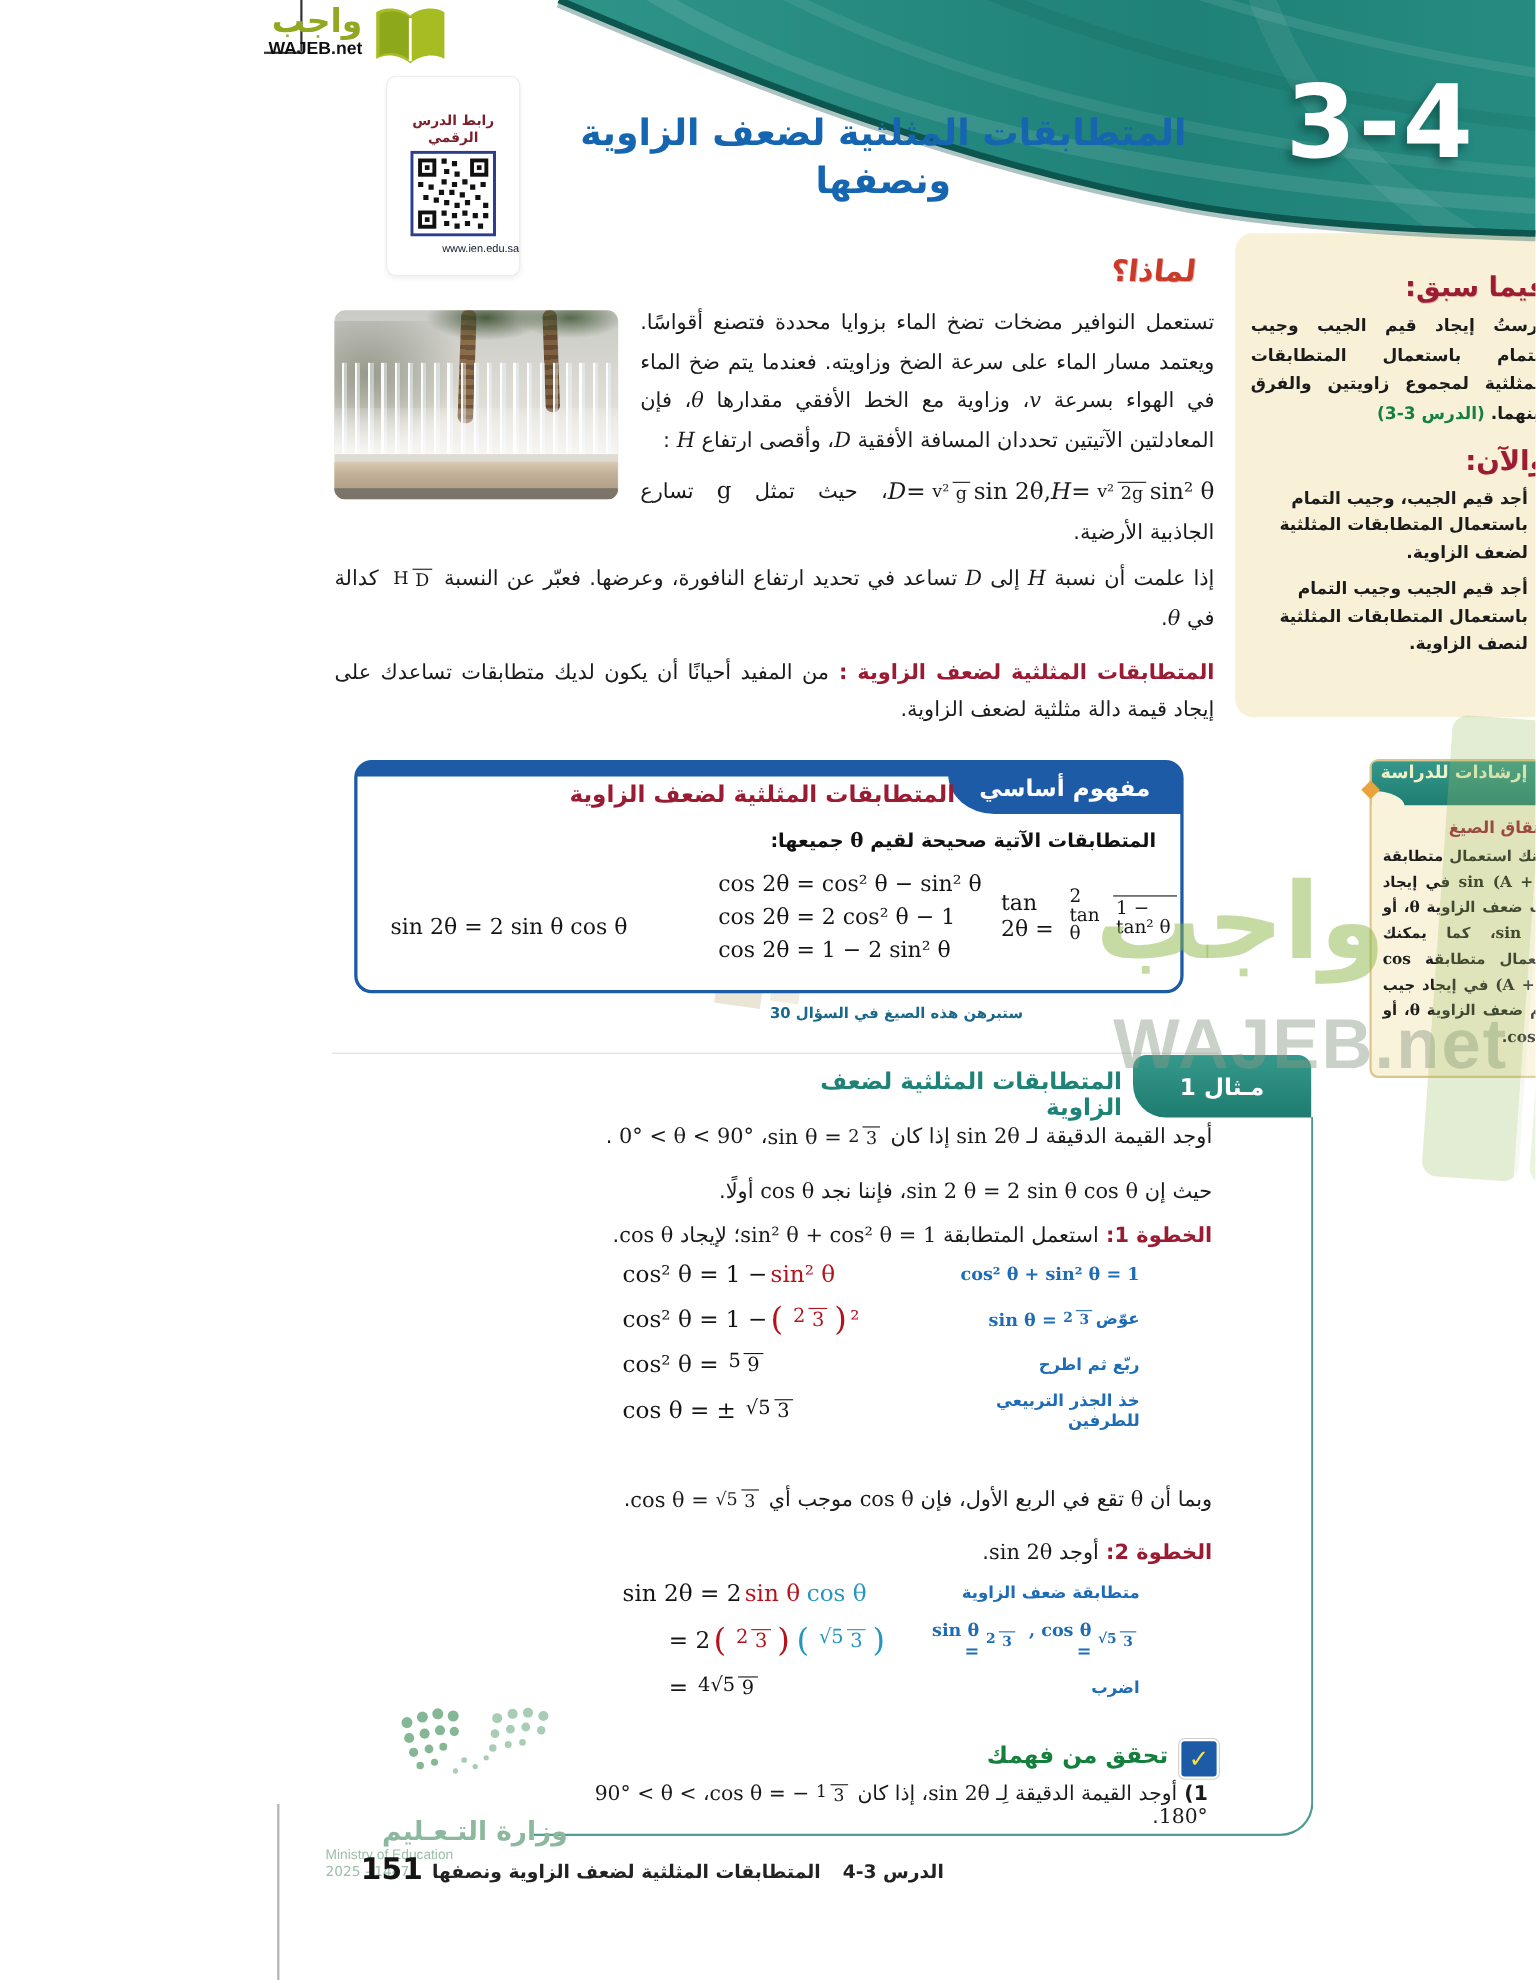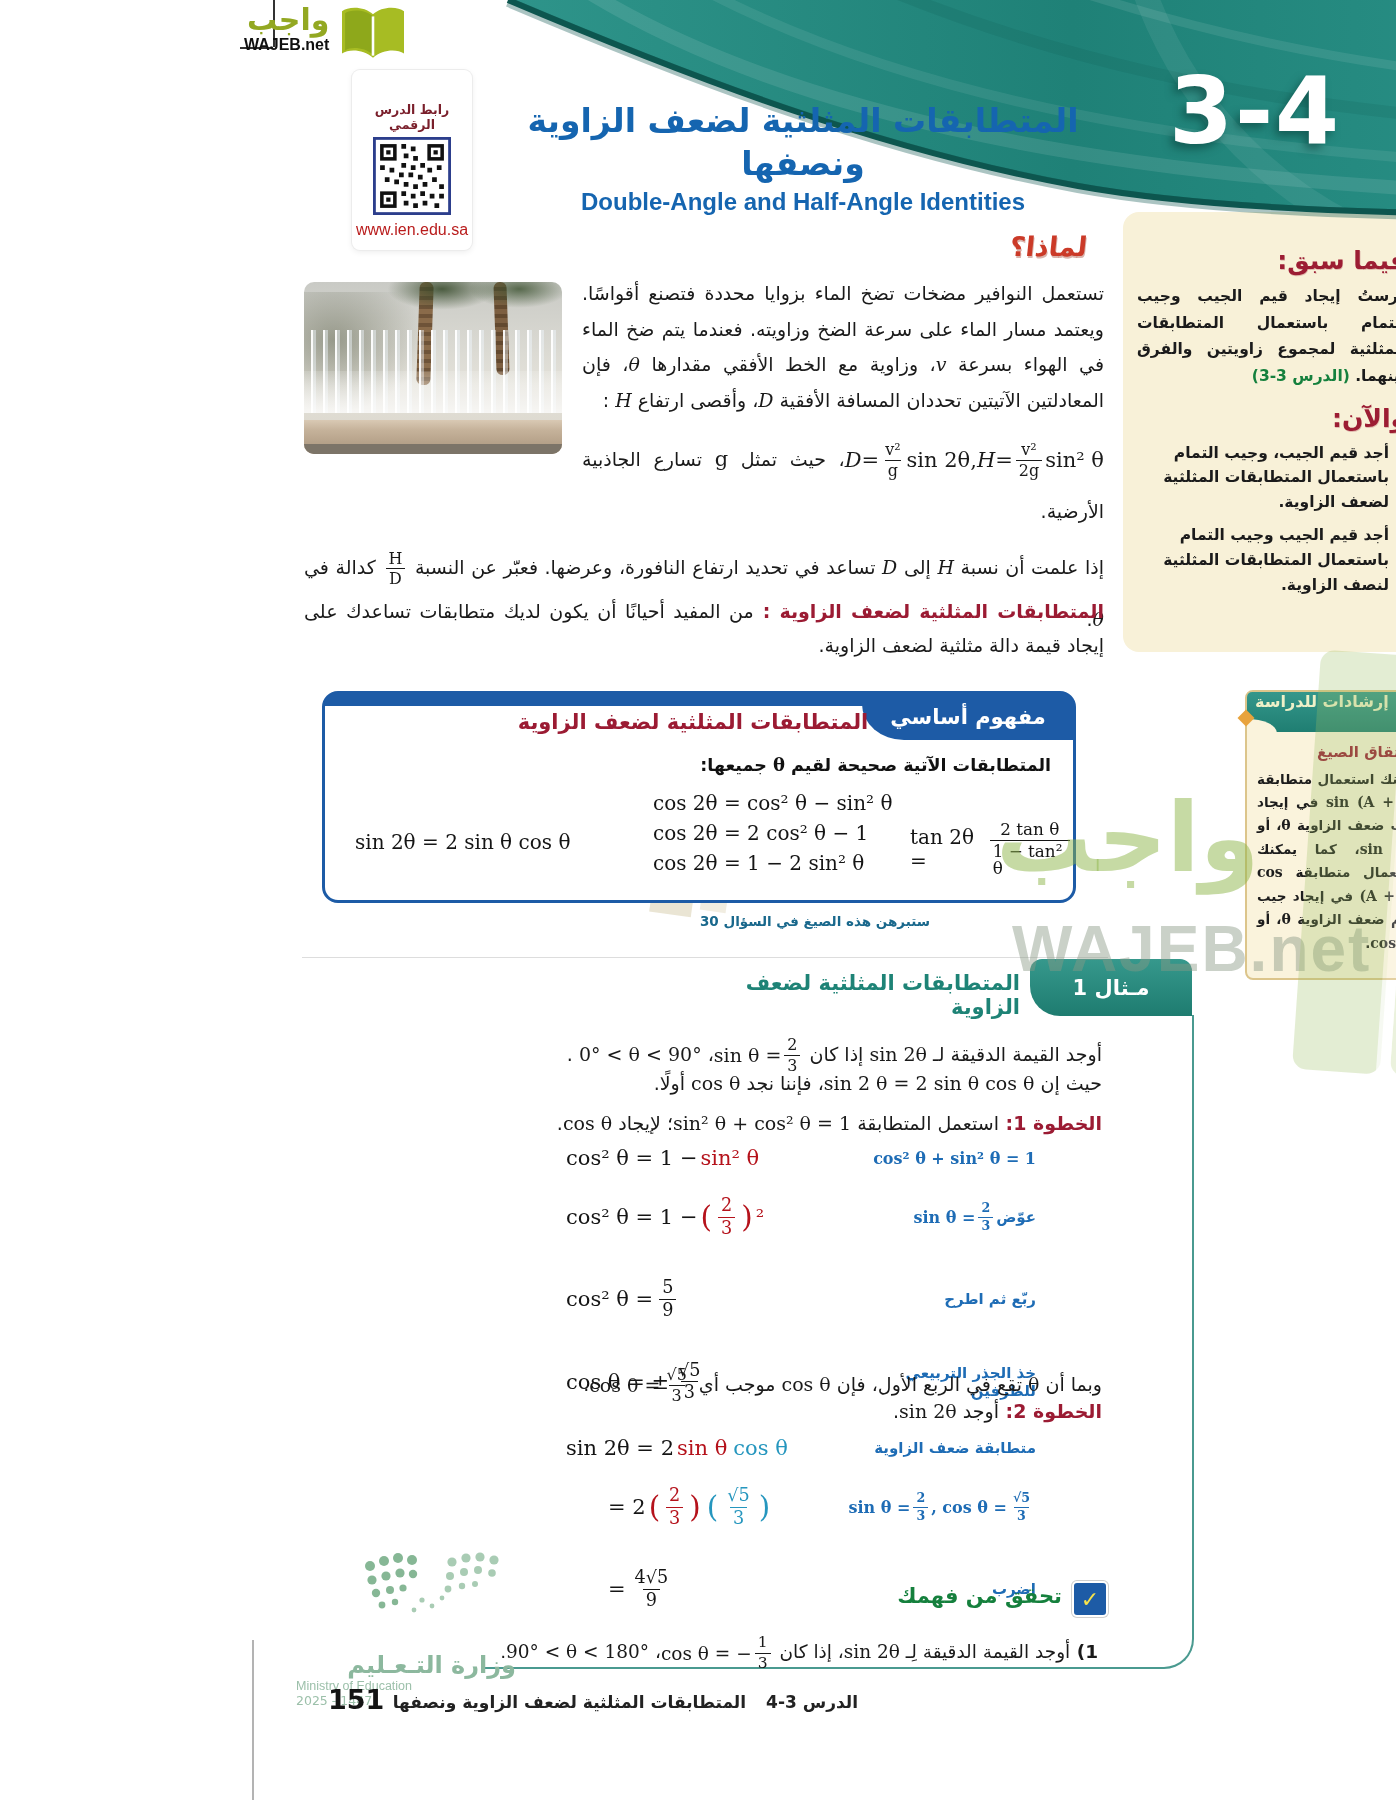--- a/index.html
+++ b/index.html
@@ -4,22 +4,22 @@
 <style>
   html,body{margin:0;padding:0;background:#ffffff;}
   .page{position:relative;width:1156px;height:1800px;background:#fff;overflow:hidden;
         font-family:"DejaVu Sans",sans-serif;color:#1a1a1a;direction:rtl;}
   
   .abs{position:absolute;}
   .m{direction:ltr;unicode-bidi:isolate;font-family:"DejaVu Serif",serif;}
   .mi{direction:ltr;unicode-bidi:isolate;font-family:"DejaVu Serif",serif;font-style:italic;}
   .mg{direction:ltr;unicode-bidi:isolate;display:inline-flex;align-items:center;
       font-family:"DejaVu Serif",serif;vertical-align:middle;}
-  .frac{display:inline-flex;flex-direction:column;align-items:center;line-height:1;
-        vertical-align:middle;margin:15px 3px;font-family:"DejaVu Serif",serif;font-size:.84em;}
+  .frac{display:inline-flex;flex-direction:row;align-items:center;line-height:1;
+        vertical-align:middle;margin:0 3px;font-family:"DejaVu Serif",serif;font-size:.84em;}
   .fn{padding:0 3px 2px;}
   .fd{border-top:1.4px solid currentColor;padding:2px 3px 0;}
   .red{color:#b5121b;}
   .cyan{color:#2596be;}
   .bigp{font-size:1.4em;font-weight:400;}
   .ref{color:#15803d;font-weight:700;}
   .term{color:#9b1b33;font-weight:700;}
   .steplbl{color:#9b1b33;font-weight:700;}
   .qnum{font-weight:700;}
   
@@ -29,21 +29,21 @@
   
   .wajeb{left:4px;top:4px;display:flex;align-items:flex-start;gap:6px;direction:ltr;}
   .wajeb-txt{text-align:right;direction:rtl;}
   .wajeb-ar{color:#93a822;font-weight:700;font-size:30px;line-height:1.05;}
   .wajeb-en{color:#101010;font-weight:700;font-size:16px;font-family:"Liberation Sans",sans-serif;}
   
   .qr-panel{left:112px;top:70px;width:120px;height:180px;background:#fff;border-radius:8px;
             box-shadow:0 0 0 1px #ececec,0 2px 6px rgba(0,0,0,.08);text-align:center;}
   .qr-label{margin-top:32px;font-size:12.5px;font-weight:700;color:#7a1f2b;}
   .qr-code{margin:5px auto 2px;}
-  .qr-url{font-size:16px;color:#b91c1c;direction:ltr;font-family:"Liberation Sans",sans-serif;}
+  .qr-url{font-size:10px;color:#0f172a;direction:ltr;font-family:"Liberation Sans",sans-serif;text-align:right;}
   
   .swoosh{left:0;top:0;z-index:4;pointer-events:none;}
   .lesson-num{left:905px;top:58px;width:220px;z-index:6;color:#fff;font-weight:700;
               font-size:92px;text-align:center;direction:ltr;letter-spacing:2px;
               text-shadow:-4px 5px 8px rgba(8,60,54,.55);}
   .title-block{left:258px;top:100px;width:610px;text-align:center;z-index:6;}
   .title-ar{color:#1565b0;font-weight:700;font-size:33px;line-height:1.3;}
   .title-en{color:#1565b0;font-weight:700;font-size:24px;margin-top:2px;
             font-family:"Liberation Sans",sans-serif;direction:ltr;}
   
@@ -225,21 +225,20 @@
       <path d="M650 -80 C900 30 1150 80 1396 86" stroke="rgba(255,255,255,0.09)" stroke-width="9"></path>
       <circle cx="1300" cy="-150" r="420" stroke="rgba(255,255,255,0.07)" stroke-width="24"></circle>
     </g>
     <path d="M268 0 C452 78 640 150 838 186 C960 208 1140 216 1396 214" stroke="#0d574f" stroke-width="6" fill="none"></path>
     <path d="M268 2 C452 80 640 152 838 188 C960 210 1140 218 1396 216" stroke="rgba(13,87,79,0.35)" stroke-width="10" fill="none"></path>
   </svg>
   <div class="abs lesson-num">3-4</div>
 
   <div class="abs title-block">
     <div class="title-ar">المتطابقات المثلثية لضعف الزاوية ونصفها</div>
-    <div class="title-en">Double-Angle and Half-Angle Identities</div>
   </div>
 
   <div class="abs prev-panel">
     <div class="prev-inner">
       <div class="side-head">فيما سبق:</div>
       <div class="prev-body"><span>درستُ إيجاد قيم الجيب وجيب التمام باستعمال المتطابقات المثلثية لمجموع زاويتين والفرق بينهما. </span><span class="ref">(الدرس 3-3)</span></div>
       <div class="side-head now-head">والآن:</div>
       <div class="now-item">
         <span class="sq"></span>
         <span>أجد قيم الجيب، وجيب التمام باستعمال المتطابقات المثلثية لضعف الزاوية.</span>

